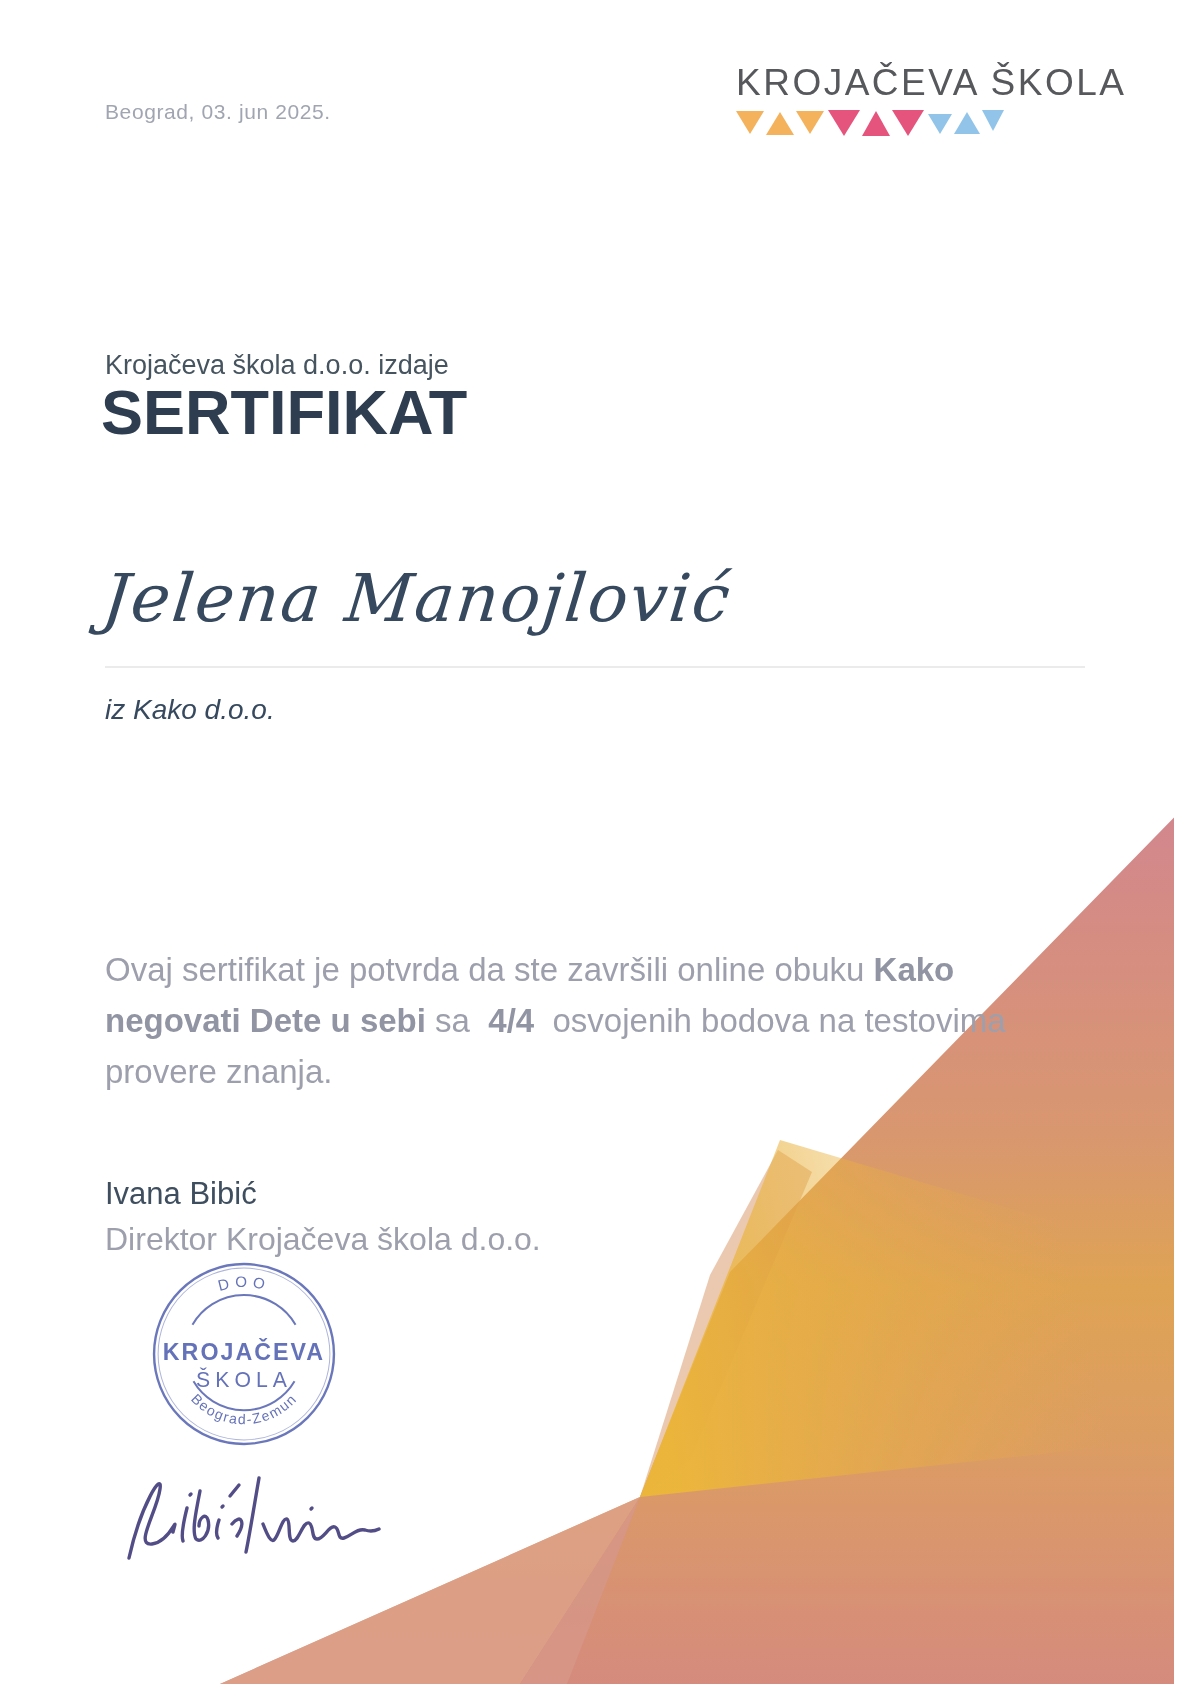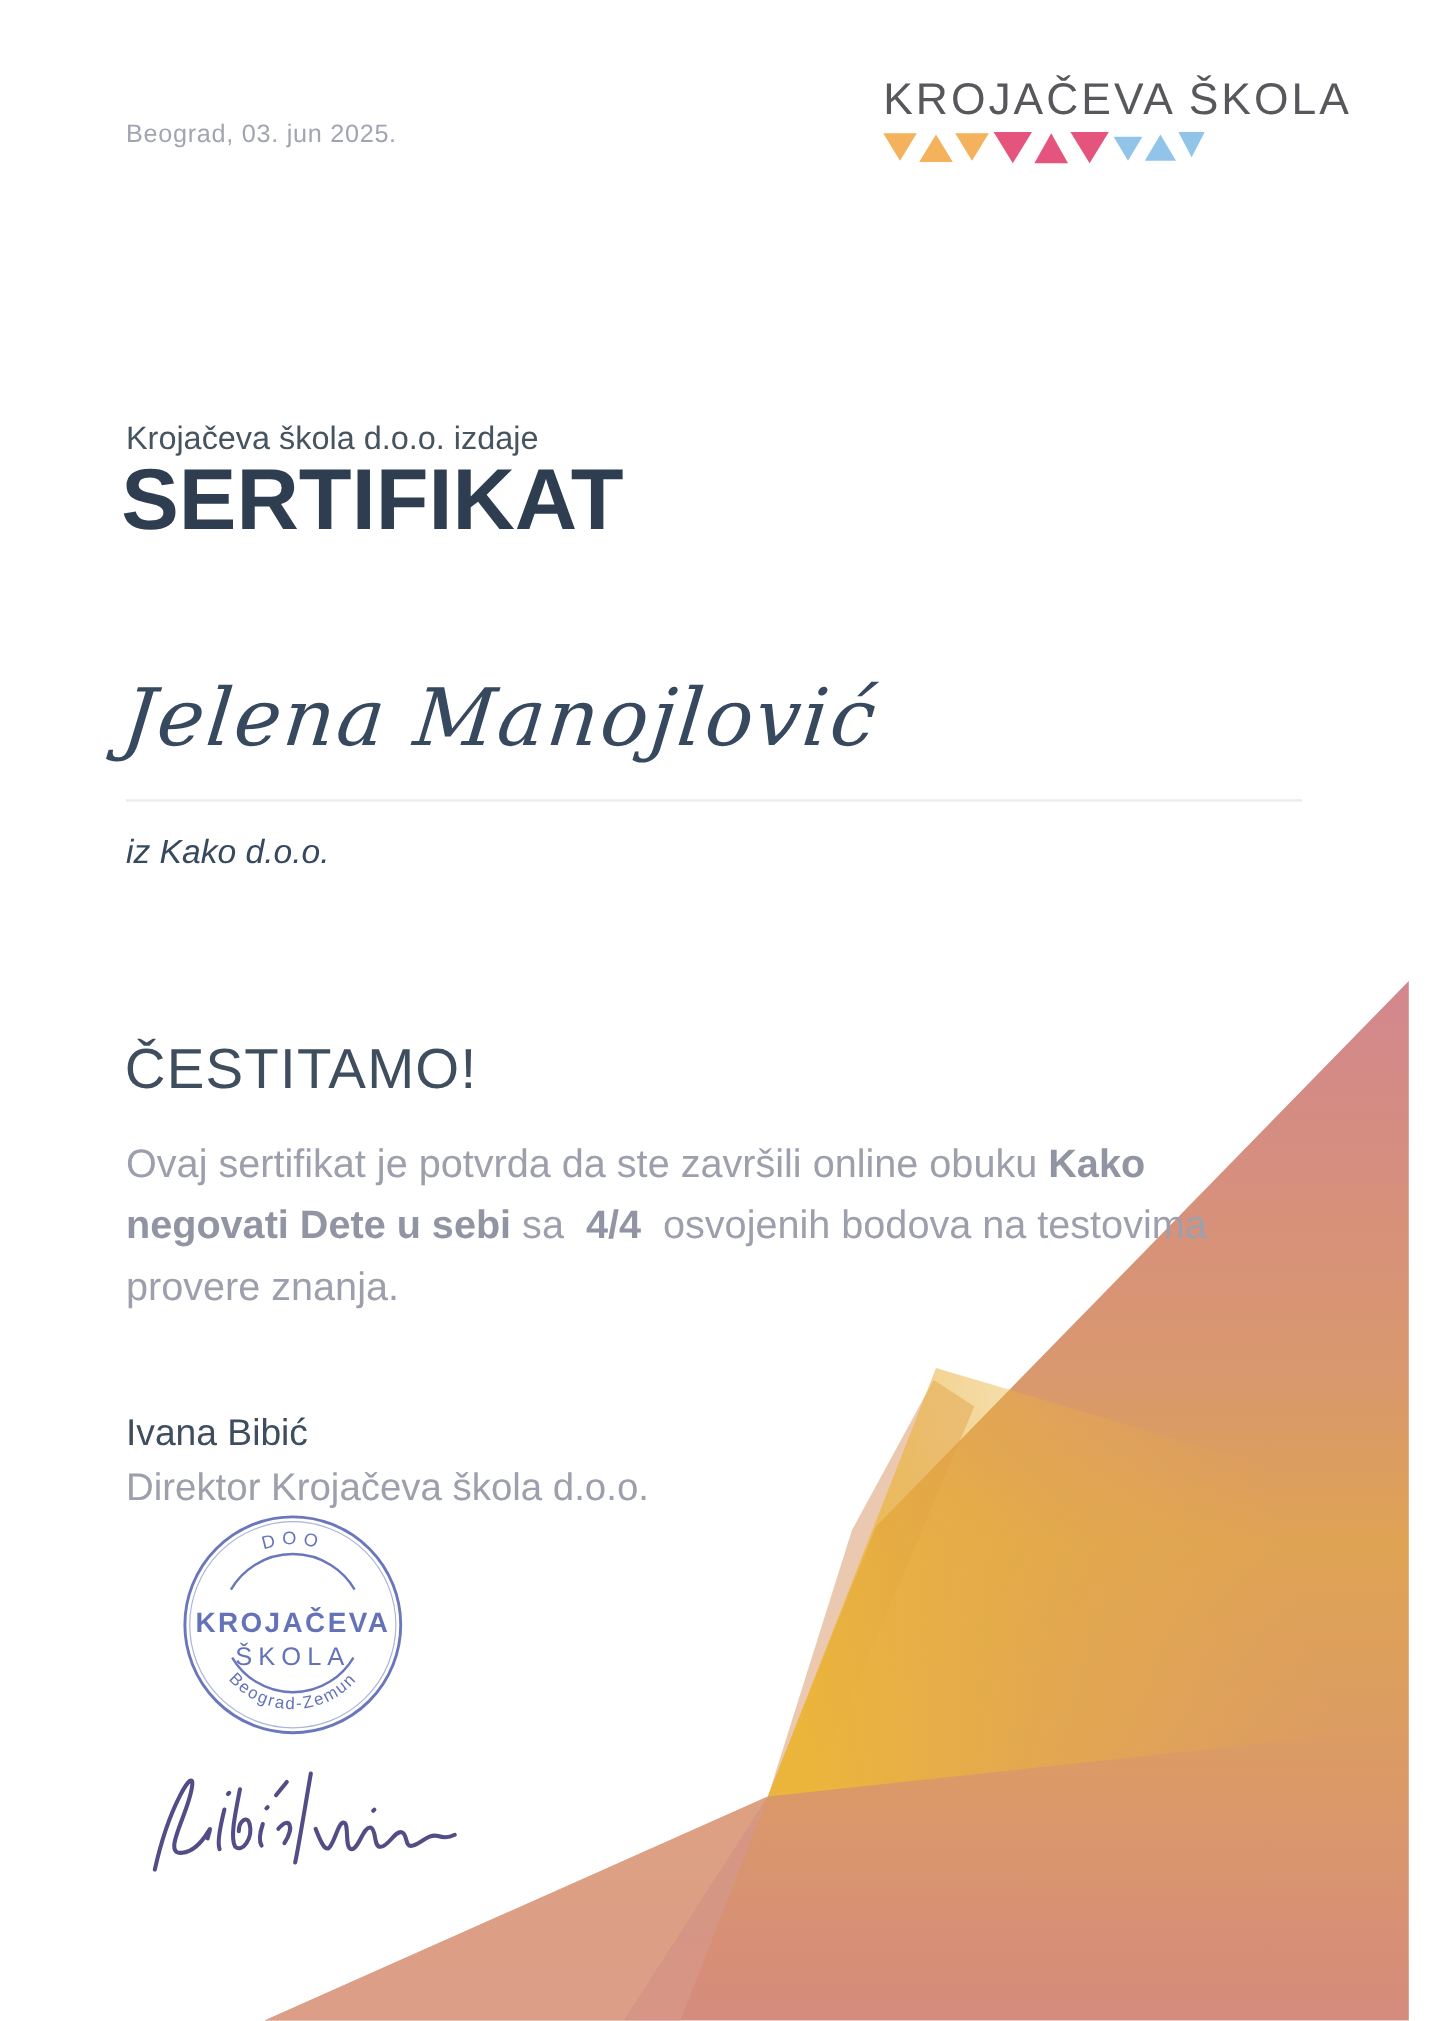--- a/index.html
+++ b/index.html
@@ -22,21 +22,21 @@
   .logo-wrap{right:114px;top:62px;width:324px;text-align:left;}
   .logo-name{
     font-size:37px;color:#57585c;letter-spacing:2.5px;
     white-space:nowrap;text-align:left;
   }
   .logo-triangles{display:block;margin-top:6px;}
 
   .issuer-line{left:105px;top:350px;font-size:27px;color:#46545f;}
   .cert-title{
     left:101px;top:381px;
-    font-size:72px;font-weight:700;color:#2e3e50;
+    font-size:63px;font-weight:700;color:#2e3e50;
     letter-spacing:0px;line-height:1;
     font-family:"Liberation Sans", sans-serif;
   }
 
   .recipient-name{
     left:103px;top:560px;
     font-family:"DejaVu Serif", serif;
     font-style:italic;
     font-size:66px;color:#36495e;
     transform:skewX(-6deg);
@@ -112,21 +112,20 @@
     </svg>
   </div>
 
   <div class="abs issuer-line z-text">Krojačeva škola d.o.o. izdaje</div>
   <div class="abs cert-title z-text">SERTIFIKAT</div>
 
   <div class="abs name-underline z-mid"></div>
   <div class="abs recipient-name z-text">Jelena Manojlović</div>
   <div class="abs company-line z-text">iz Kako d.o.o.</div>
 
-  <div class="abs congrats-heading z-text">ČESTITAMO!</div>
   <div class="abs congrats-body z-text"><span>Ovaj sertifikat je potvrda da ste završili online obuku </span><span class="bold">Kako negovati Dete u sebi</span><span> sa  </span><span class="bold">4/4</span><span>  osvojenih bodova na testovima provere znanja.</span></div>
 
   <div class="abs signer-name z-text">Ivana Bibić</div>
   <div class="abs signer-title z-text">Direktor Krojačeva škola d.o.o.</div>
 
   <svg class="abs stamp-svg z-mid" width="192" height="192" viewBox="0 0 190 190" aria-hidden="true">
     <defs>
       <path id="stampTopArc" d="M 33,72 A 66 66 0 0 1 157,72" fill="none"></path>
       <path id="stampBottomArc" d="M 32,125 A 70 70 0 0 0 158,125" fill="none"></path>
     </defs>

